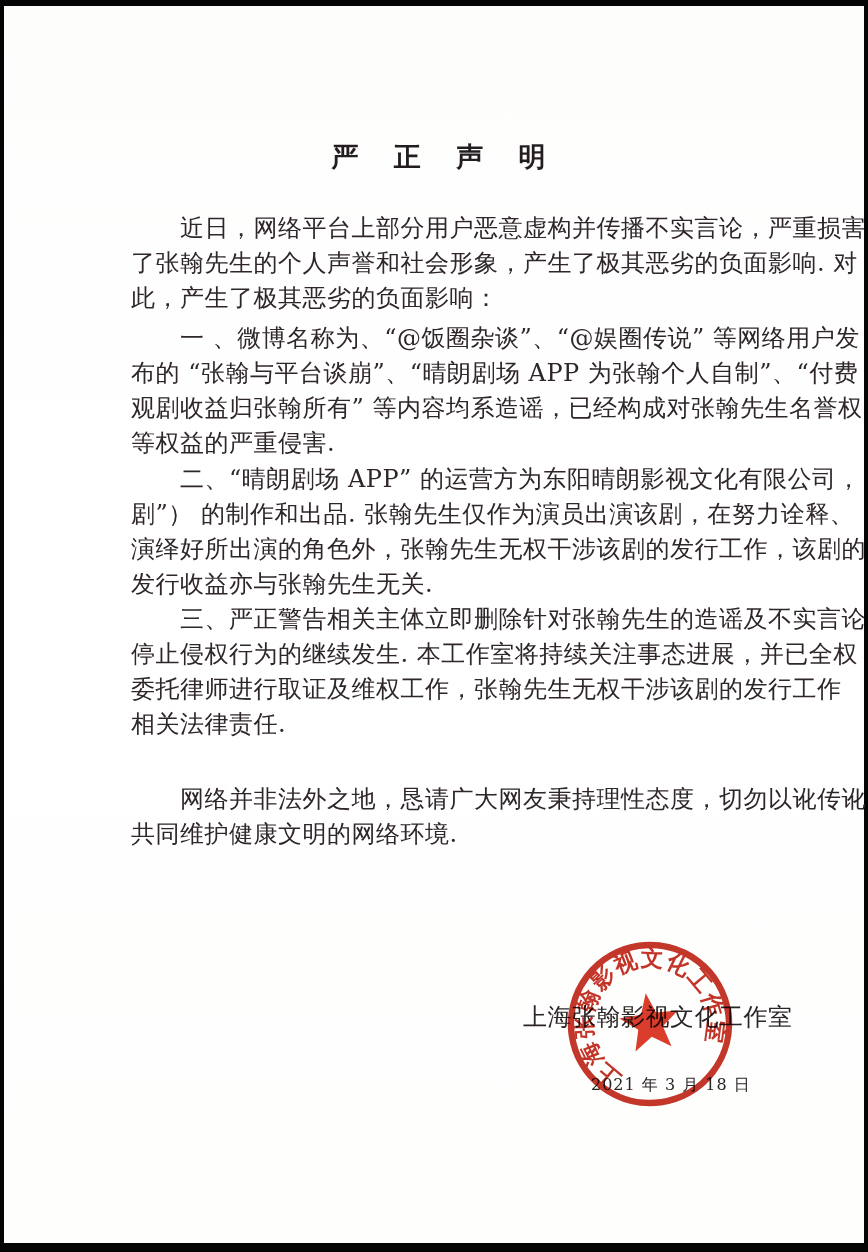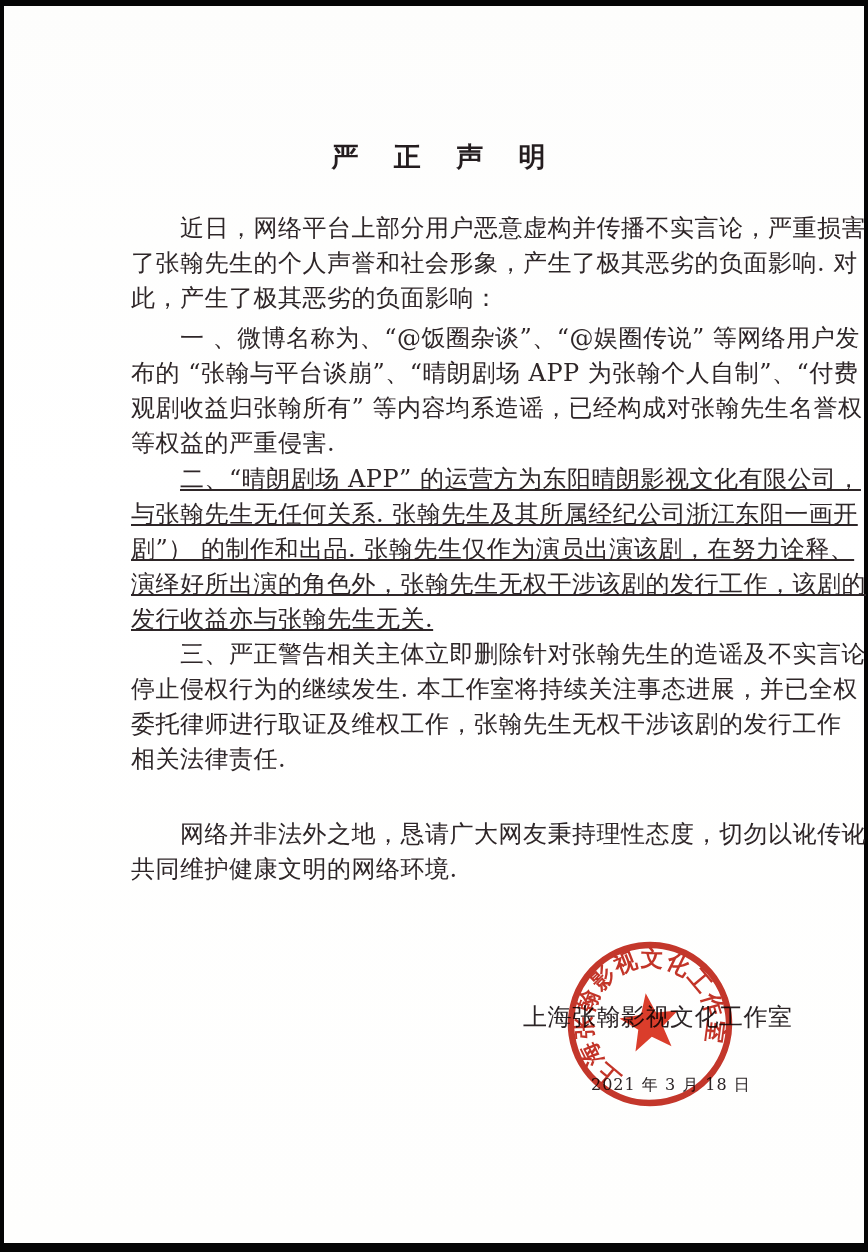--- a/index.html
+++ b/index.html
@@ -28,21 +28,21 @@
     position:absolute;
     left:127px;top:205px;width:712px;
     font-size:24px;line-height:35px;
     color:#2e2628;
     letter-spacing:0.5px;
   }
   .para{margin:0;}
   .para .line{white-space:nowrap;}
   .para .line:first-child{text-indent:49px;}
   .para:nth-child(2){margin-top:5px;}
-  .para:nth-child(3){margin-top:1px;text-decoration:underline;}
+  .para:nth-child(3){margin-top:1px;}
   .para:nth-child(4){margin-top:0px;}
   .para:nth-child(5){margin-top:40px;}
   .signature{
     position:absolute;
     left:519px;top:995px;
     font-size:24px;color:#2b2426;
     white-space:nowrap;letter-spacing:0.5px;
   }
   .date{
     position:absolute;
@@ -74,21 +74,20 @@
           <div class="line">此，产生了极其恶劣的负面影响：</div>
         </div>
         <div class="para">
           <div class="line">一 、微博名称为、“@饭圈杂谈”、“@娱圈传说” 等网络用户发</div>
           <div class="line">布的 “张翰与平台谈崩”、“晴朗剧场 APP 为张翰个人自制”、“付费</div>
           <div class="line">观剧收益归张翰所有” 等内容均系造谣，已经构成对张翰先生名誉权</div>
           <div class="line">等权益的严重侵害.</div>
         </div>
         <div class="para">
           <div class="line">二、“晴朗剧场 APP” 的运营方为东阳晴朗影视文化有限公司，</div>
-          <div class="line">与张翰先生无任何关系. 张翰先生及其所属经纪公司浙江东阳一画开</div>
           <div class="line">剧”） 的制作和出品. 张翰先生仅作为演员出演该剧，在努力诠释、</div>
           <div class="line">演绎好所出演的角色外，张翰先生无权干涉该剧的发行工作，该剧的</div>
           <div class="line">发行收益亦与张翰先生无关.</div>
         </div>
         <div class="para">
           <div class="line">三、严正警告相关主体立即删除针对张翰先生的造谣及不实言论，</div>
           <div class="line">停止侵权行为的继续发生. 本工作室将持续关注事态进展，并已全权</div>
           <div class="line">委托律师进行取证及维权工作，张翰先生无权干涉该剧的发行工作</div>
           <div class="line">相关法律责任.</div>
         </div>

